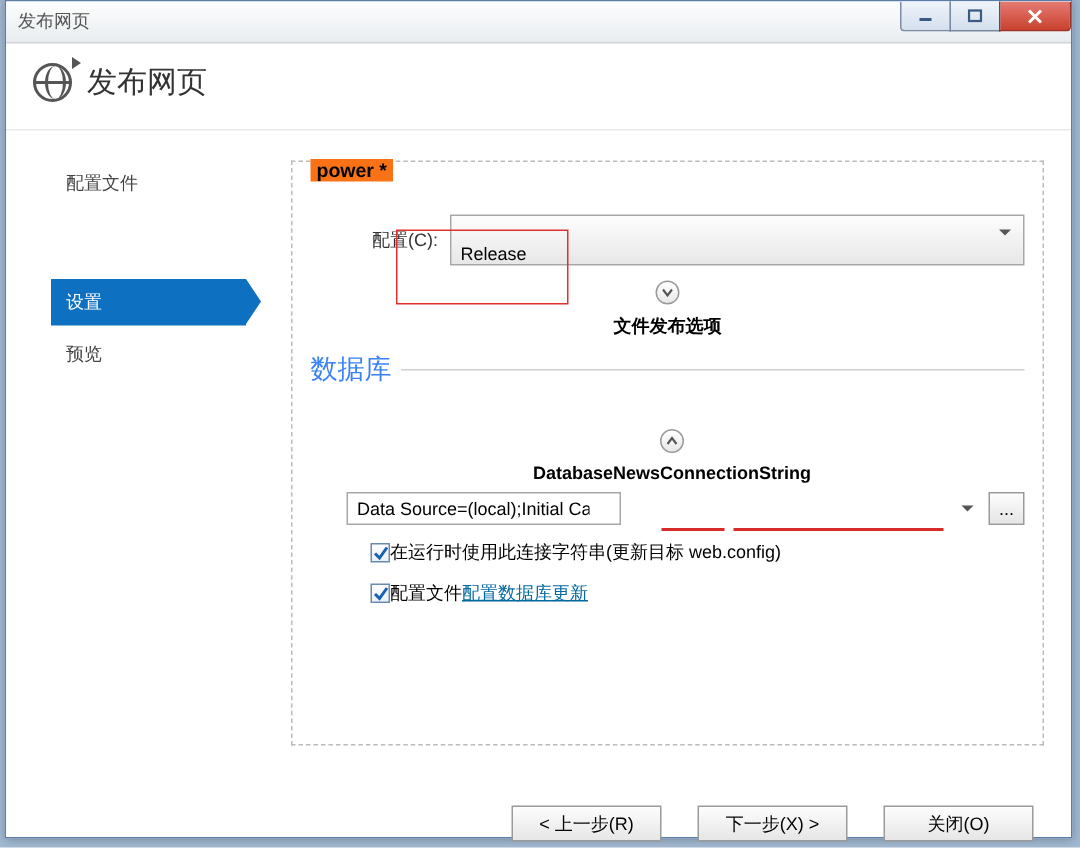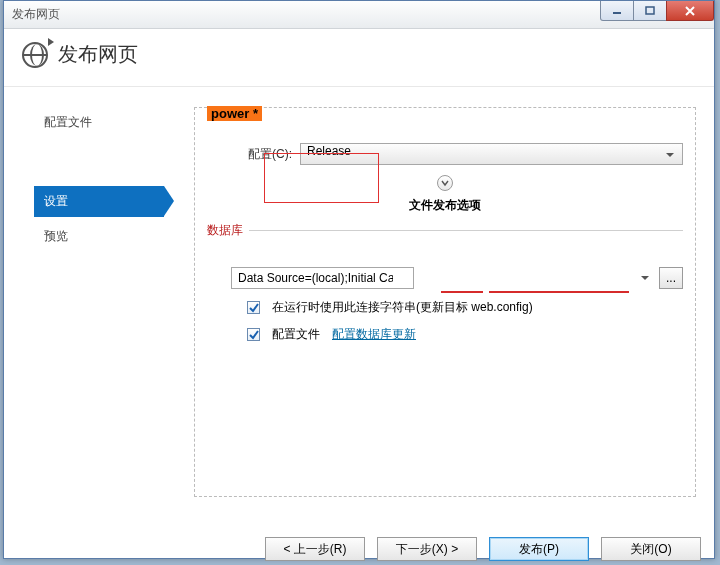--- a/index.html
+++ b/index.html
@@ -131,25 +131,25 @@
     position: relative;
     top: -2px;
     background:#f97316;
     display:inline-block;
     padding:0 4px;
   }
   .row { display:flex; align-items:center; margin-bottom:10px;padding-left:41px; }
   .lbl { color:#333; font-size:12px; }
   .config-select {
     flex:1;
-    height: 22px;
+    height: 34px;
     border: 1px solid #a7a7a7;
     background: linear-gradient(#fdfdfd,#e7e7e7);
     padding: 0 6px;
-    display:flex; align-items:flex-start;
+    display:flex; align-items:flex-end;
     margin-left: 8px;
     position:relative;
   }
   .config-select::after{
     content:"";
     position:absolute; right:8px; top:9px;
     border-left:4px solid transparent;
     border-right:4px solid transparent;
     border-top:4px solid #555;
   }
@@ -160,21 +160,21 @@
     width: 115px; height: 50px;
     pointer-events:none;
   }
   .expander-hdr { display:flex; align-items:center; gap:6px; font-weight:bold; margin:6px 0 4px 0;flex-direction:column; }
   .chev {
     width:16px;height:16px;border:1px solid #9a9a9a;border-radius:50%;
     background:linear-gradient(#fff,#e8e8e8);
     display:flex;align-items:center;justify-content:center;
   }
   .chev svg{display:block;}
-  .section-label { font-size:12px; color:#b91c1c; margin-top:20px; }
+  .section-label { font-size:18px; color:#3b82f6; margin-top:20px; }
   fieldset.db { border:1px solid #cfcfcf; border-left:none;border-right:none;border-bottom:none; margin-top:8px; padding-top:22px;}
   fieldset.db legend{ padding-right:6px; }
   .conn-row { display:flex; align-items:center; gap:6px; margin:6px 0 6px 24px; position:relative;}
   .conn-input {
     flex:1; height:22px; border:1px solid #a7a7a7;
     background:#fff; padding:0 20px 0 6px; font-size:12px;
     position:relative;
   }
   .conn-wrap{ flex:1; position:relative; }
   .conn-dd{
@@ -185,31 +185,31 @@
     pointer-events:none;
   }
   .dots-btn{
     width:24px;height:22px;border:1px solid #9a9a9a;
     background:linear-gradient(#fdfdfd,#e5e5e5);
     display:flex;align-items:center;justify-content:center;
   }
   .underline-red{
     position:absolute;height:2px;background:#d62b2b;
   }
-  .chk-row{ display:flex; align-items:center; gap:12px; margin:10px 0 0 40px; }
+  .chk-row{ display:flex; align-items:center; gap:0; margin:10px 0 0 40px; }
   .chk{
     width:13px;height:13px;border:1px solid #6a8ab0;
     background:linear-gradient(#fefefe,#e8f0f8);
     display:flex;align-items:center;justify-content:center;
   }
   .chk svg{display:block;}
   .link { color:#0369a1; text-decoration:underline; }
   .footer{
-    display:flex; gap:12px; justify-content:flex-end;
-    padding: 10px 13px 0 0;
+    display:flex; gap:24px; justify-content:flex-end;
+    padding: 10px 25px 0 0;
   }
   .btn{
     min-width:100px; height:24px;
     border:1px solid #9a9a9a;
     background:linear-gradient(#fdfdfd,#e6e6e6);
     display:flex;align-items:center;justify-content:center;
     font-size:12px;
   }
   .btn.primary{
     border:1px solid #2f8fd6;
@@ -272,20 +272,28 @@
           <svg width="8" height="8">
               <path d="M1 2 L4 6 L7 2" fill="none" stroke="#555" stroke-width="1.4"></path>
             </svg>
         </span>
         <span>文件发布选项</span>
       </div>
 
       <fieldset class="db">
         <legend class="section-label">数据库</legend>
 
+        <div class="expander-hdr" style="margin-left:6px">
+          <span class="chev">
+            <svg width="8" height="8">
+                <path d="M1 6 L4 2 L7 6" fill="none" stroke="#555" stroke-width="1.4"></path>
+              </svg>
+          </span>
+          <span>DatabaseNewsConnectionString</span>
+        </div>
 
         <div class="conn-row">
           <div class="conn-wrap">
             <input class="conn-input" value="Data Source=(local);Initial Catalog=ZDH;User ID=sa;PWD=1127" style="">
             <div class="conn-dd"></div>
           </div>
           <div class="dots-btn">
             <span>...</span>
           </div>
           <div class="underline-red" style="left:210px;width:42px;top:24px"></div>
@@ -314,22 +322,19 @@
     </div>
   </div>
 
   <div class="footer">
     <div class="btn">
         <span>&lt; 上一步(R)</span>
       </div>
     <div class="btn">
         <span>下一步(X) &gt;</span>
       </div>
-    <div class="btn primary">
-        <span>发布(P)</span>
-      </div>
     <div class="btn">
         <span>关闭(O)</span>
       </div>
   </div>
 
   <div class="redbox1"></div>
 </div>
 
 </body></html>

